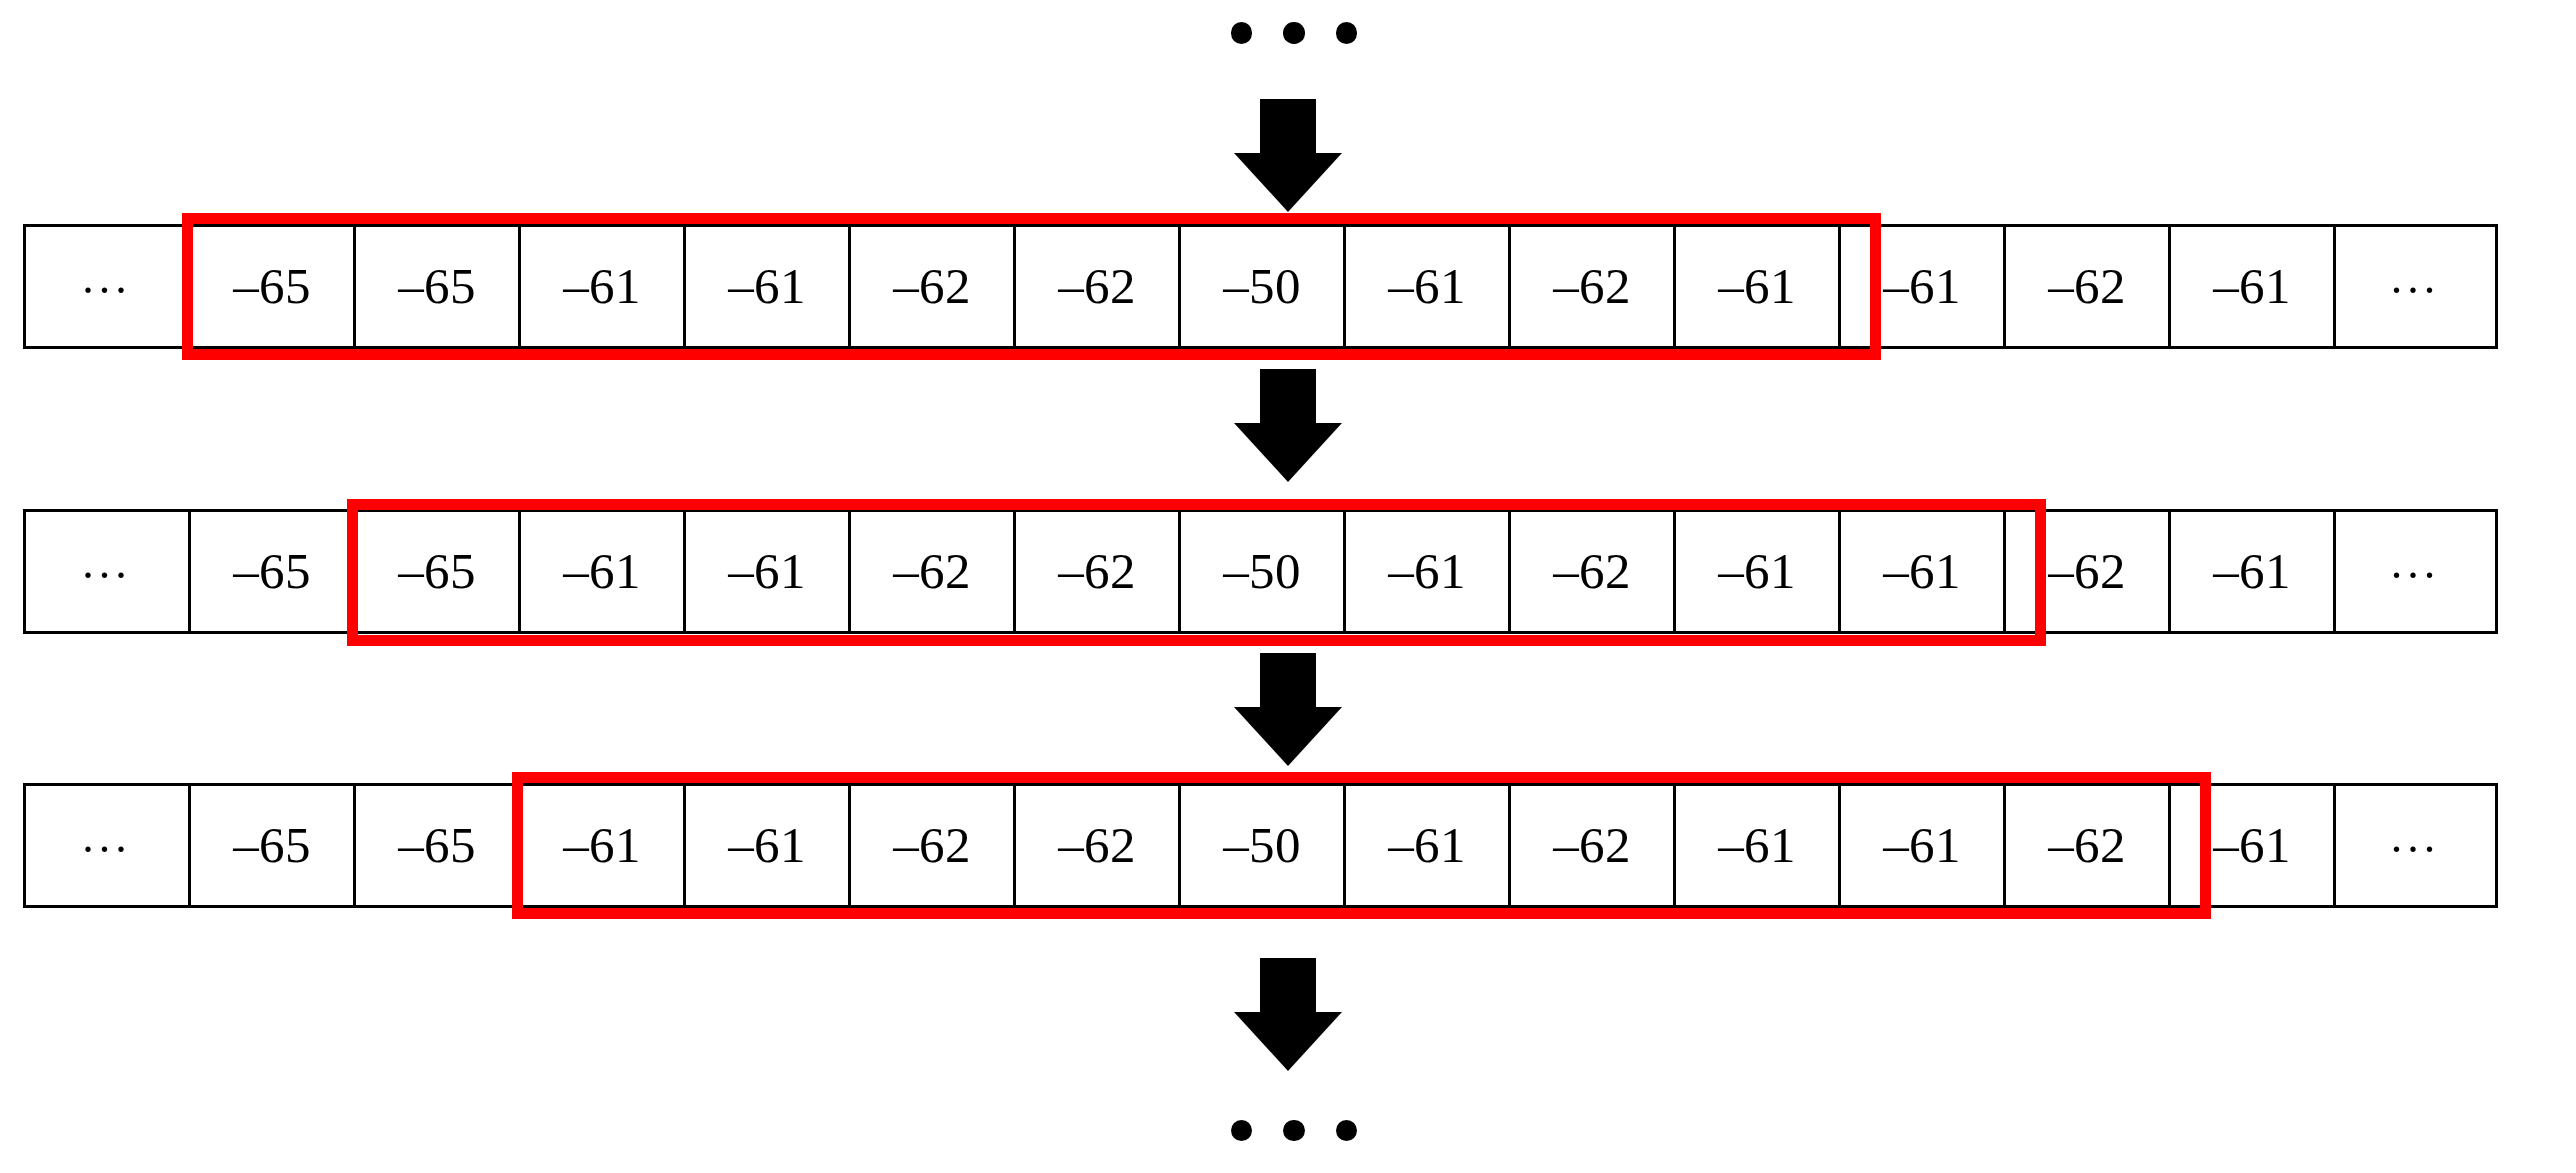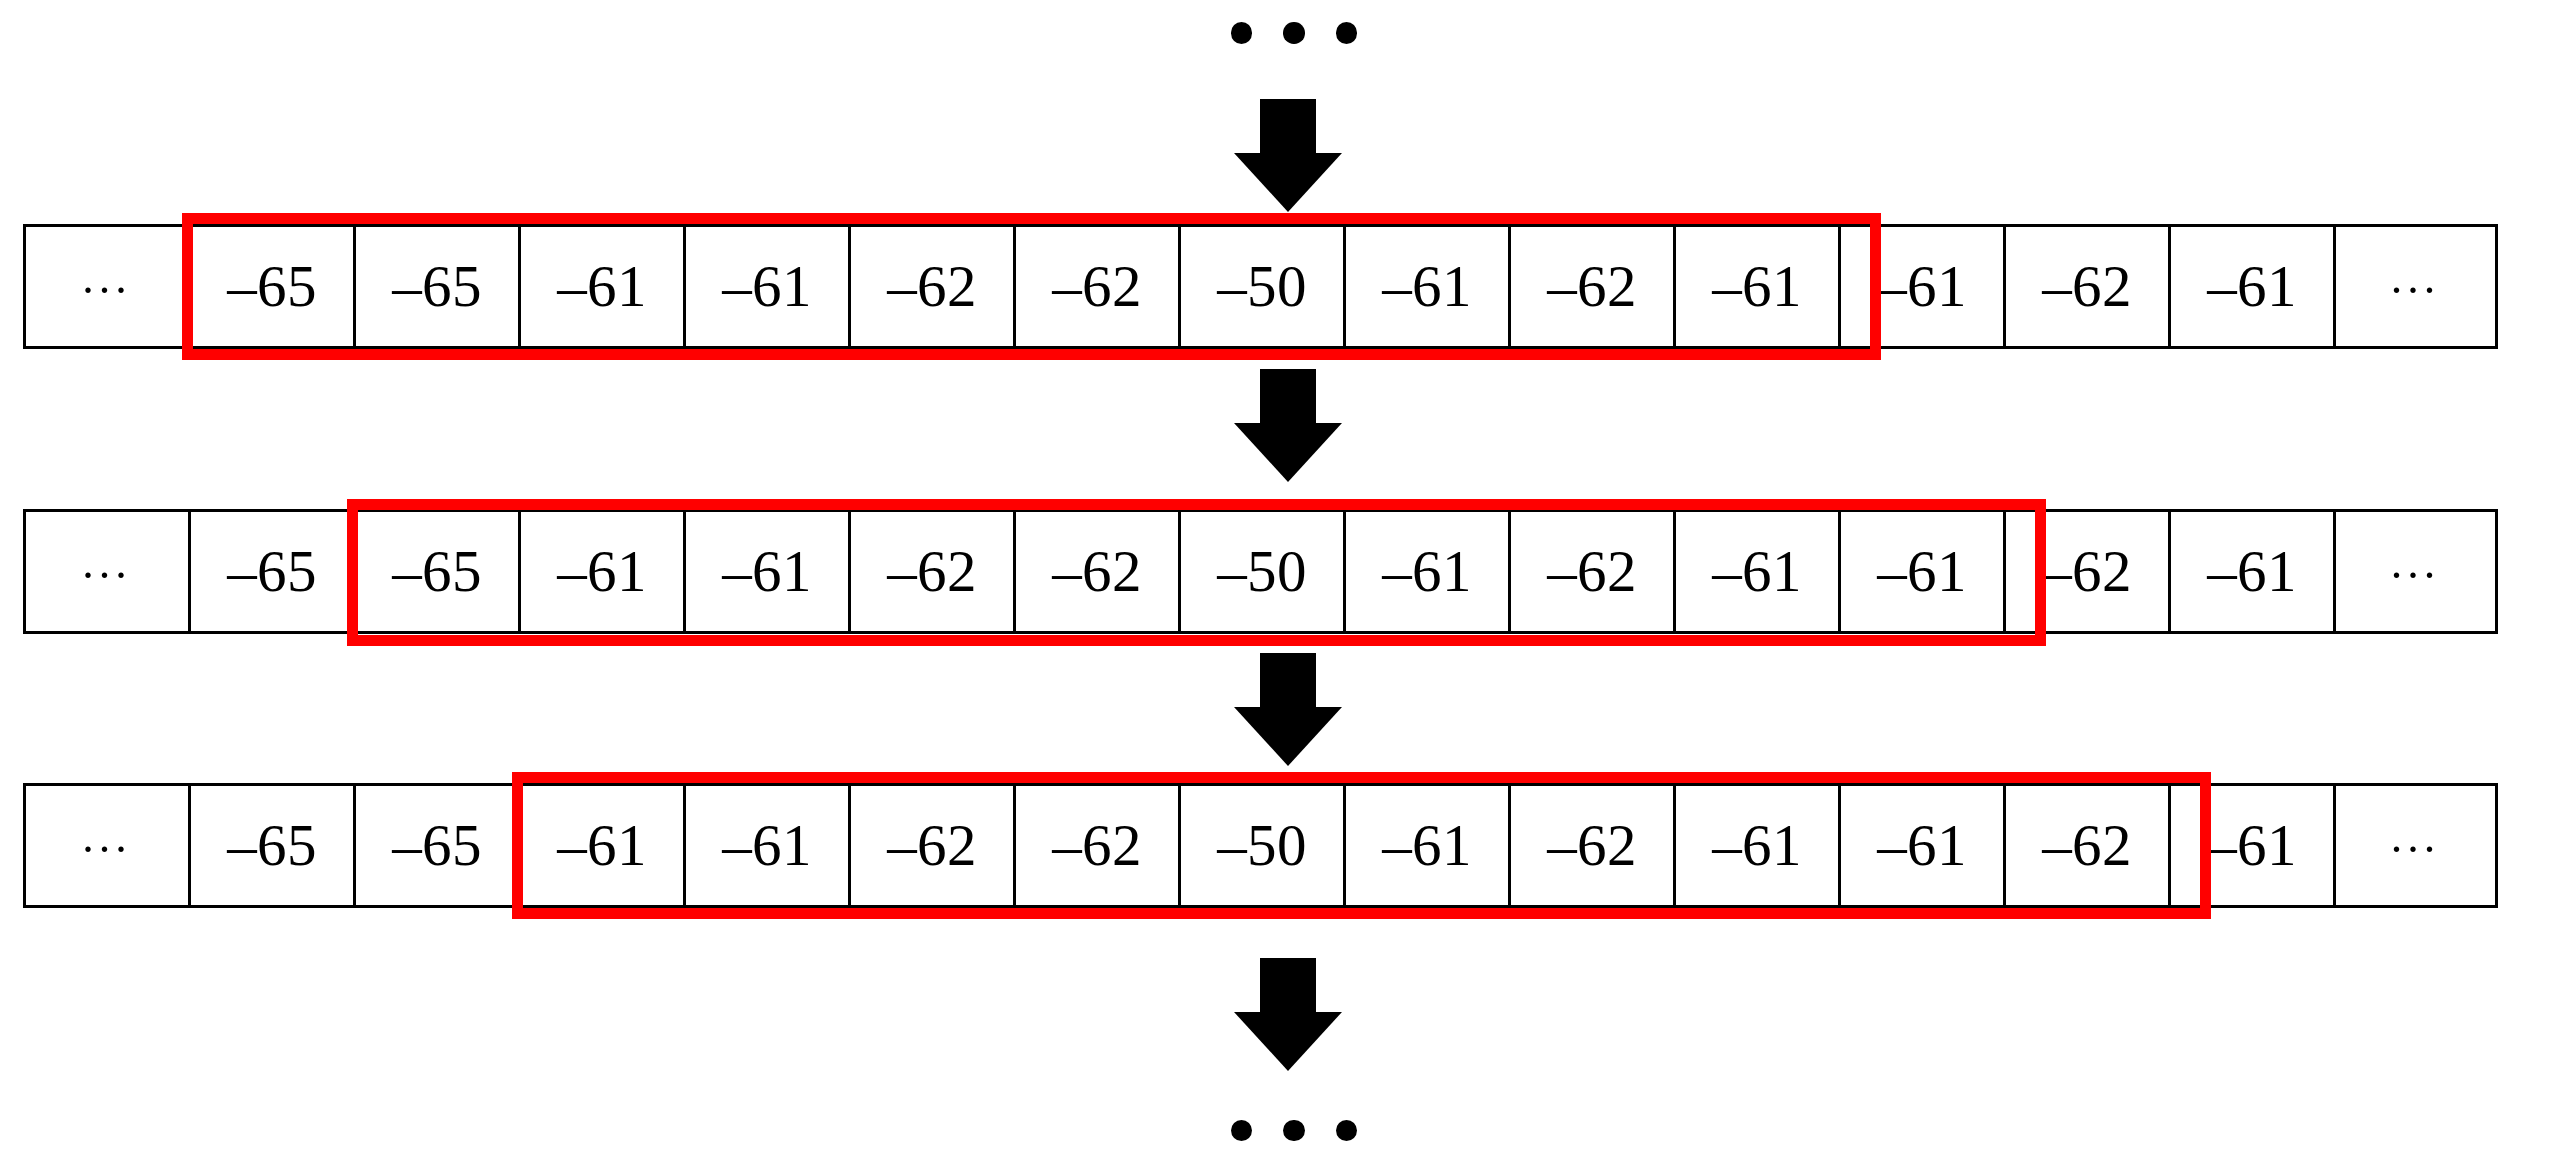--- a/index.html
+++ b/index.html
@@ -65,21 +65,21 @@
   .cell {
     position: relative;
     width: 165px;
     height: 125px;
     box-sizing: border-box;
     border: 3.3px solid #000000;
     border-right-width: 0;
     display: flex;
     align-items: center;
     justify-content: center;
-    font-size: 59px;
+    font-size: 51px;
     line-height: 1;
     color: #000000;
     background: #ffffff;
     letter-spacing: 0.4px;
   }
   .cell:last-child {
     border-right-width: 3.3px;
   }
   .cell.ellipsis-cell {
     font-size: 46px;

